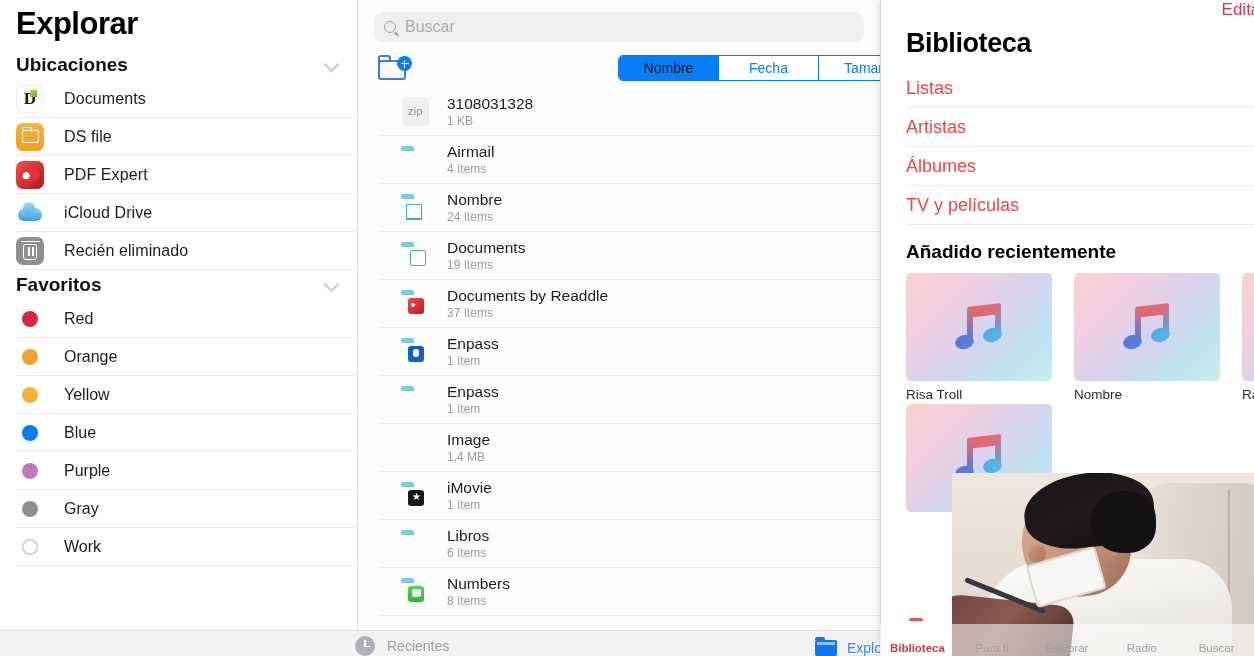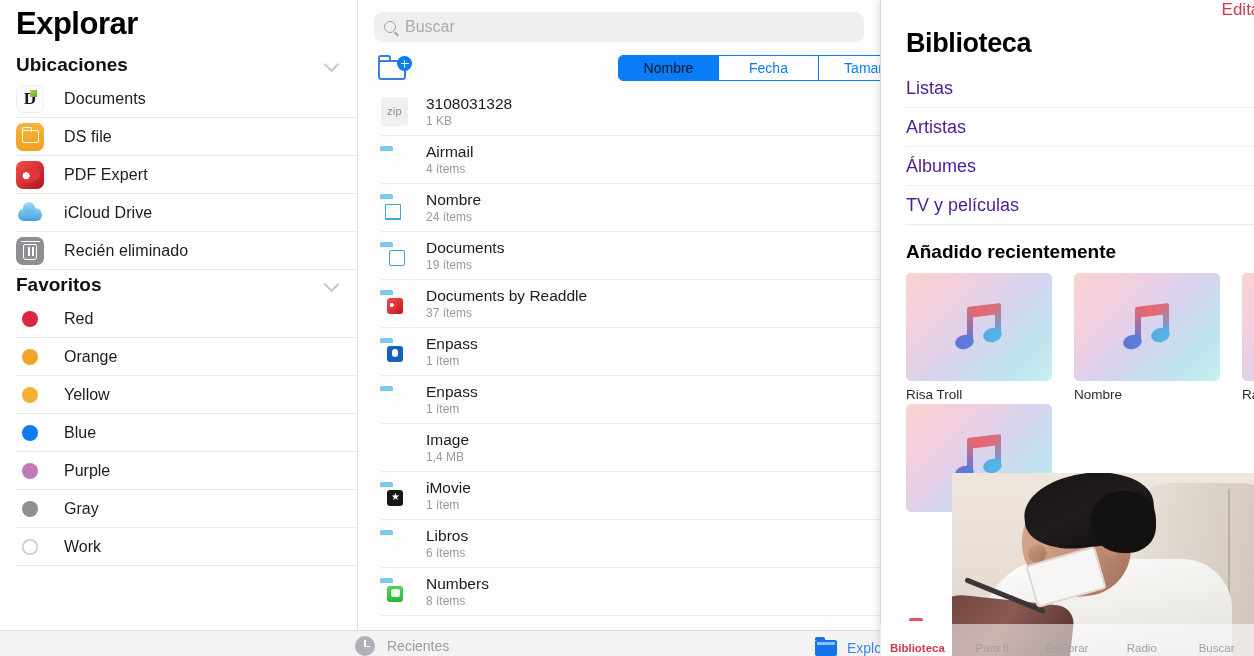--- a/index.html
+++ b/index.html
@@ -157,21 +157,21 @@
     font-size: 14px; color: #0a7cf5; border-right: 1px solid #0a7cf5;
     background: #fff; white-space: nowrap;
   }
   .seg:last-child { border-right: none; }
   .seg.active { background: #0a7cf5; color: #0f172a; }
 
   .file-row {
     display: flex; align-items: center; height: 48px;
     margin-left: 22px; border-bottom: 1px solid #ededed; padding-right: 10px;
   }
-  .file-icon { width: 30px; height: 30px; flex: 0 0 30px; position: relative; }
+  .file-icon { width: 30px; height: 30px; flex: 0 0 30px; position: relative; margin-left: 21px; }
   .file-text { margin-left: 16px; }
   .file-name { font-size: 15.5px; color: #1c1c1e; font-weight: 500; line-height: 1.15; }
   .file-sub { font-size: 12px; color: #9a9a9f; margin-top: 2px; }
 
   .fi-folder {
     background: #7cc8ee; border-radius: 3px;
     height: 25px; margin-top: 4px;
   }
   .fi-folder::before {
     content:""; position:absolute; left:0; top:1px; width:13px; height:5px;
@@ -241,21 +241,21 @@
   }
   .m-title {
     font-size: 27px; font-weight: bold; color: #000;
     padding: 28px 0 10px 26px; letter-spacing: -0.4px;
   }
   .m-row {
     display:flex; align-items:center; justify-content:space-between;
     height: 39px; margin-left: 26px; padding-right: 18px;
     border-bottom: 1px solid #ededed;
   }
-  .m-row-label { font-size: 18px; color: #4c1d95; }
+  .m-row-label { font-size: 18px; color: #ef4444; }
   .chev-right { width: 9px; height: 9px; position: relative; opacity: .35; }
   .chev-right::before {
     content:""; position:absolute; left:0; top:0; width:8px; height:8px;
     border-right: 2px solid #9a9a9f; border-top: 2px solid #9a9a9f;
     transform: rotate(45deg);
   }
   .m-section {
     font-size: 19px; font-weight: bold; color: #000;
     padding: 16px 0 10px 26px;
   }

